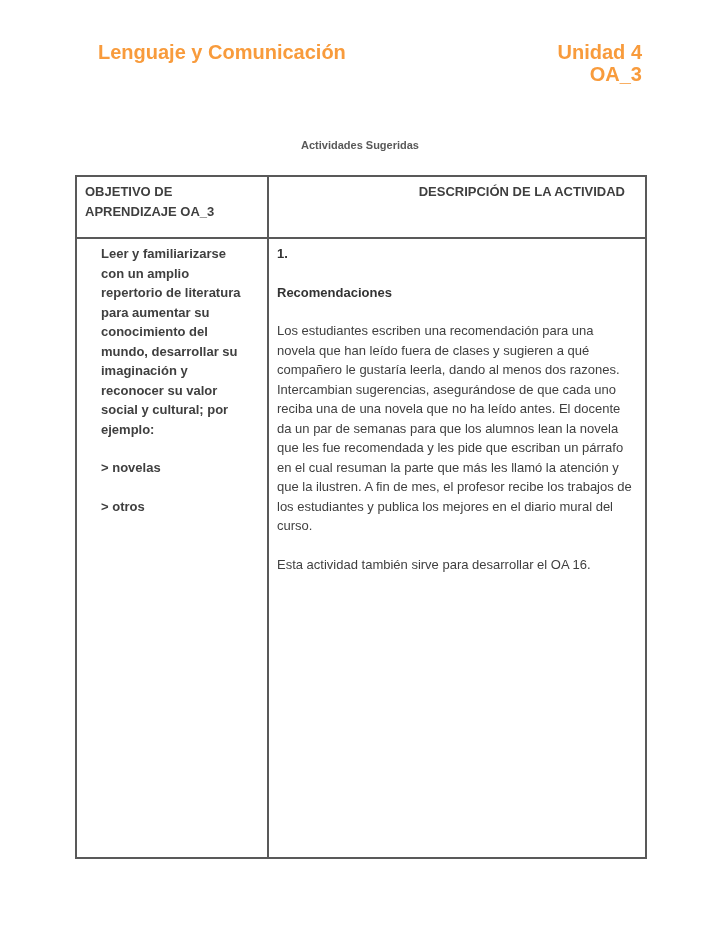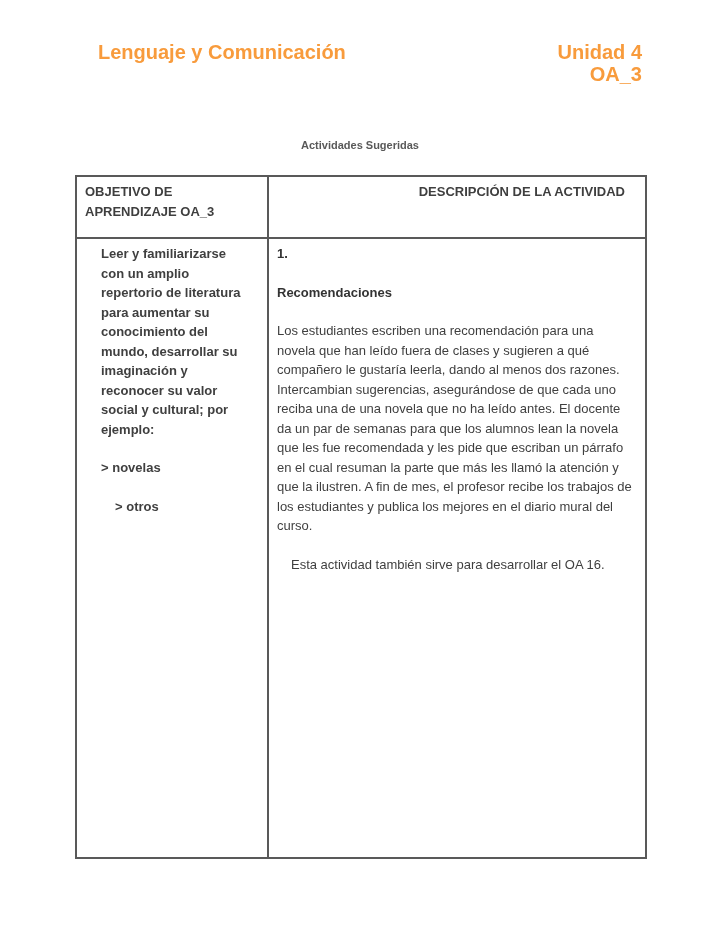--- a/index.html
+++ b/index.html
@@ -78,21 +78,21 @@
     height: 620px;
     padding: 5px 24px;
     font-weight: bold;
     color: #333333;
   }
   td.desc-cell {
     height: 620px;
     padding: 5px 10px 5px 8px;
   }
   .cell p { margin: 0 0 19px 0; }
-  .cell p:last-child { margin-bottom: 0; margin-left: 14px; }
+  .cell p:last-child { margin-bottom: 0; }
   .bold { font-weight: bold; color: #333333; }
 </style>
 </head>
 <body>
 
 <div class="page">
 
   <div class="doc-header">
     <div class="hdr-left">
       <div class="hdr-line accent">Lenguaje y Comunicación</div>

